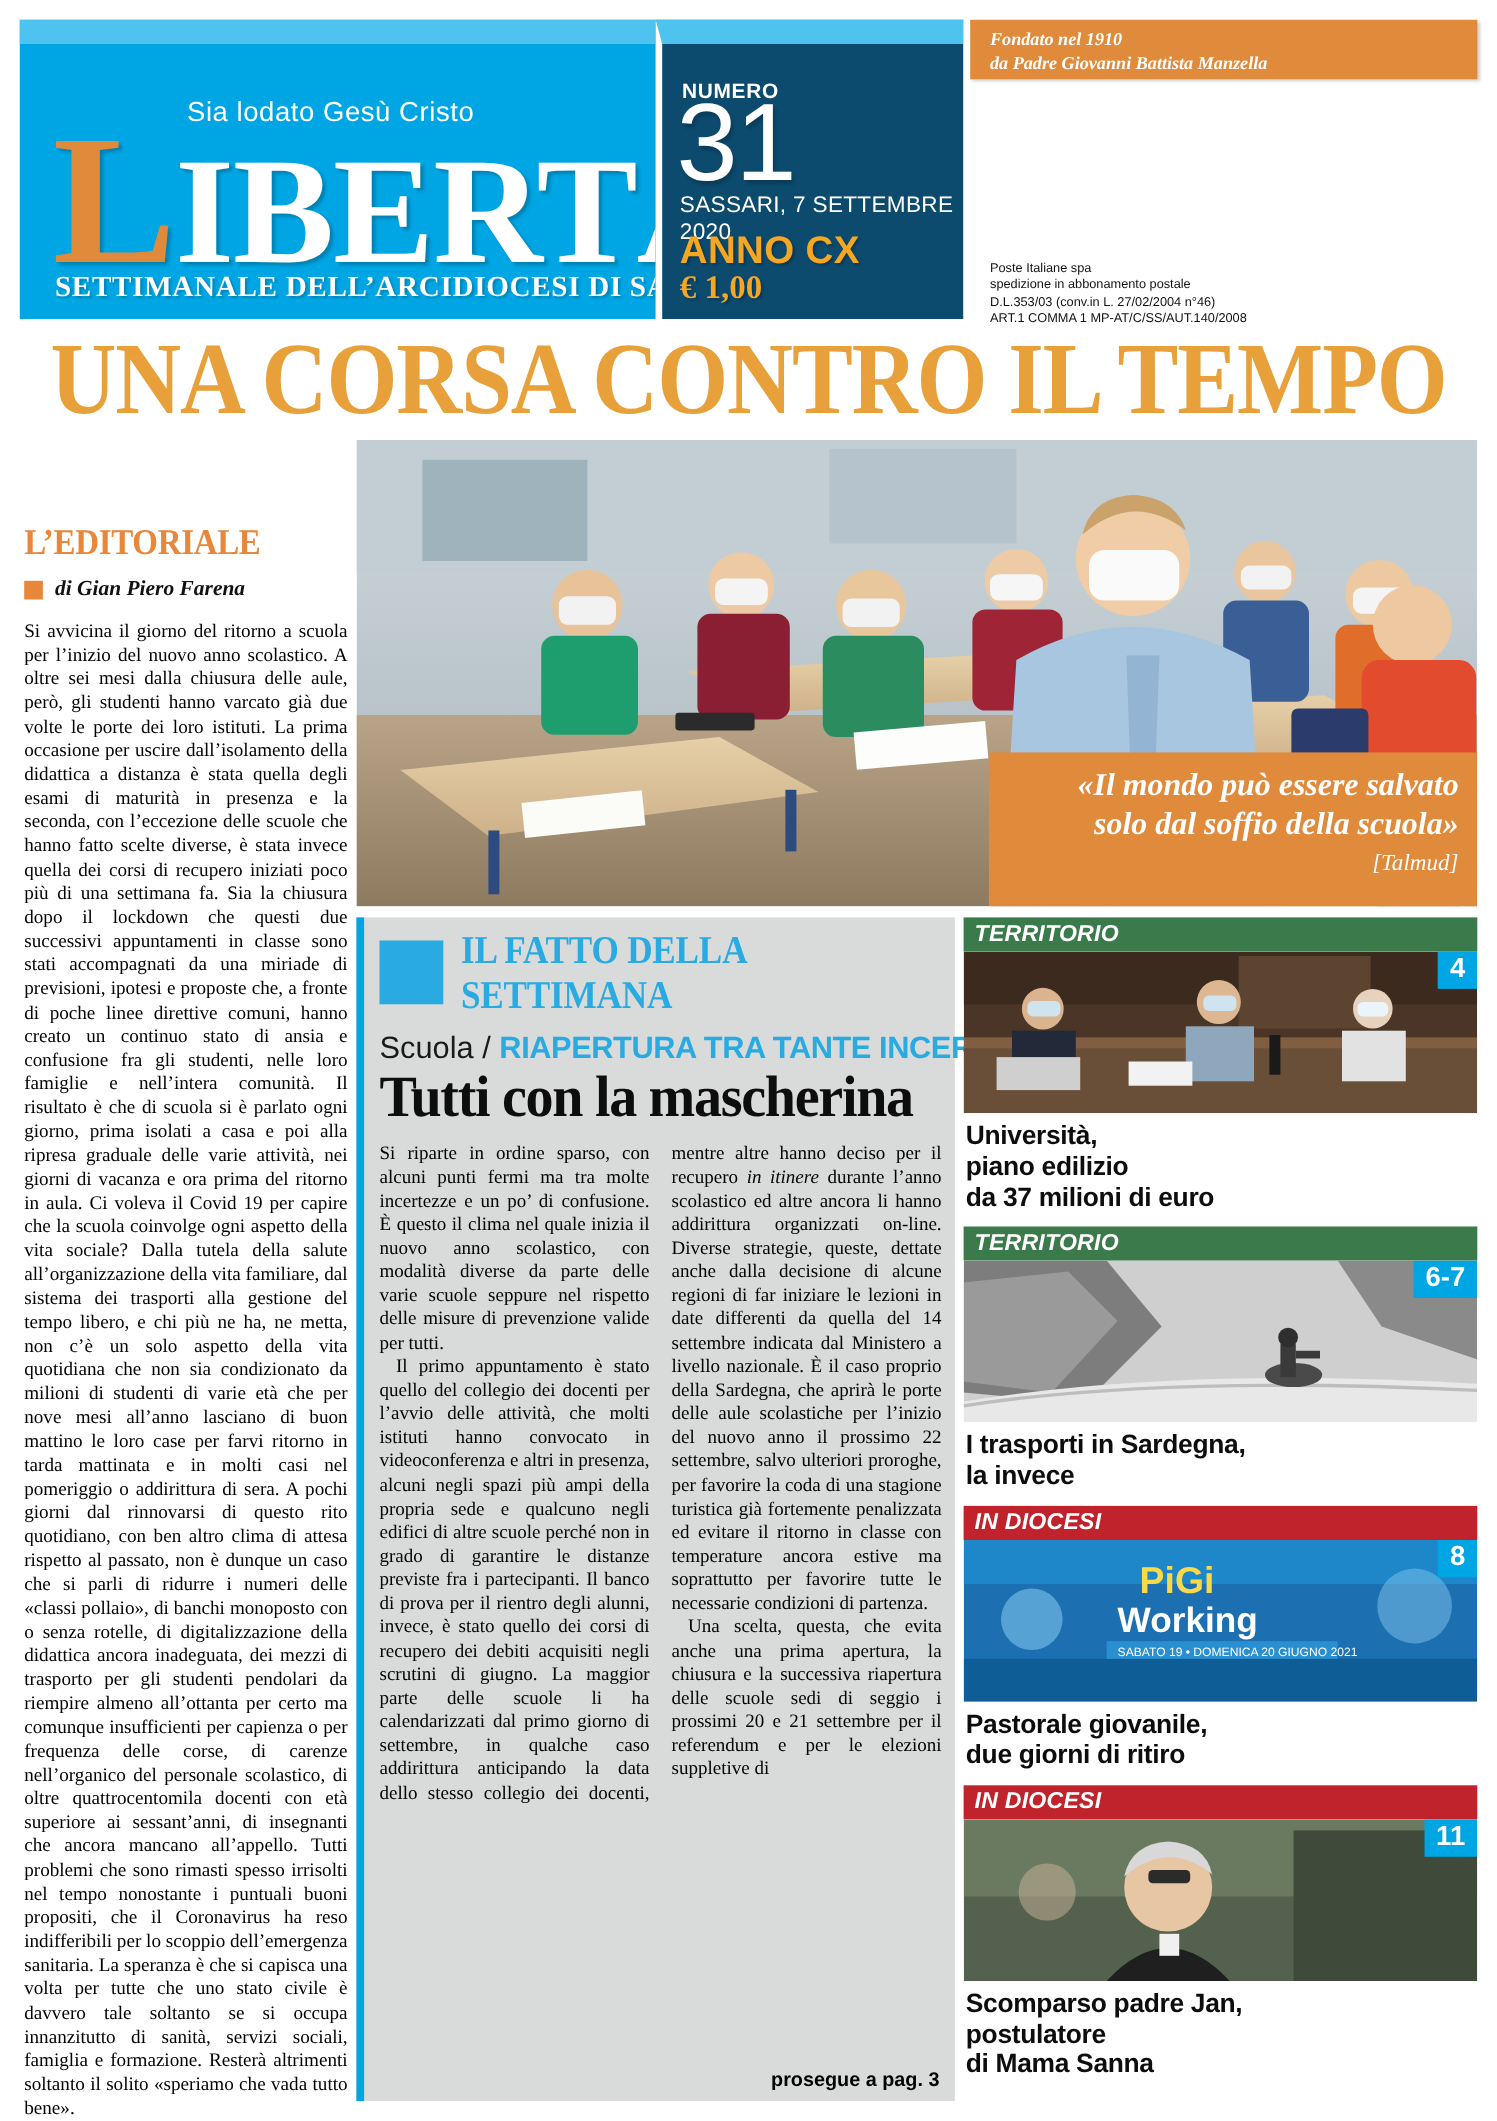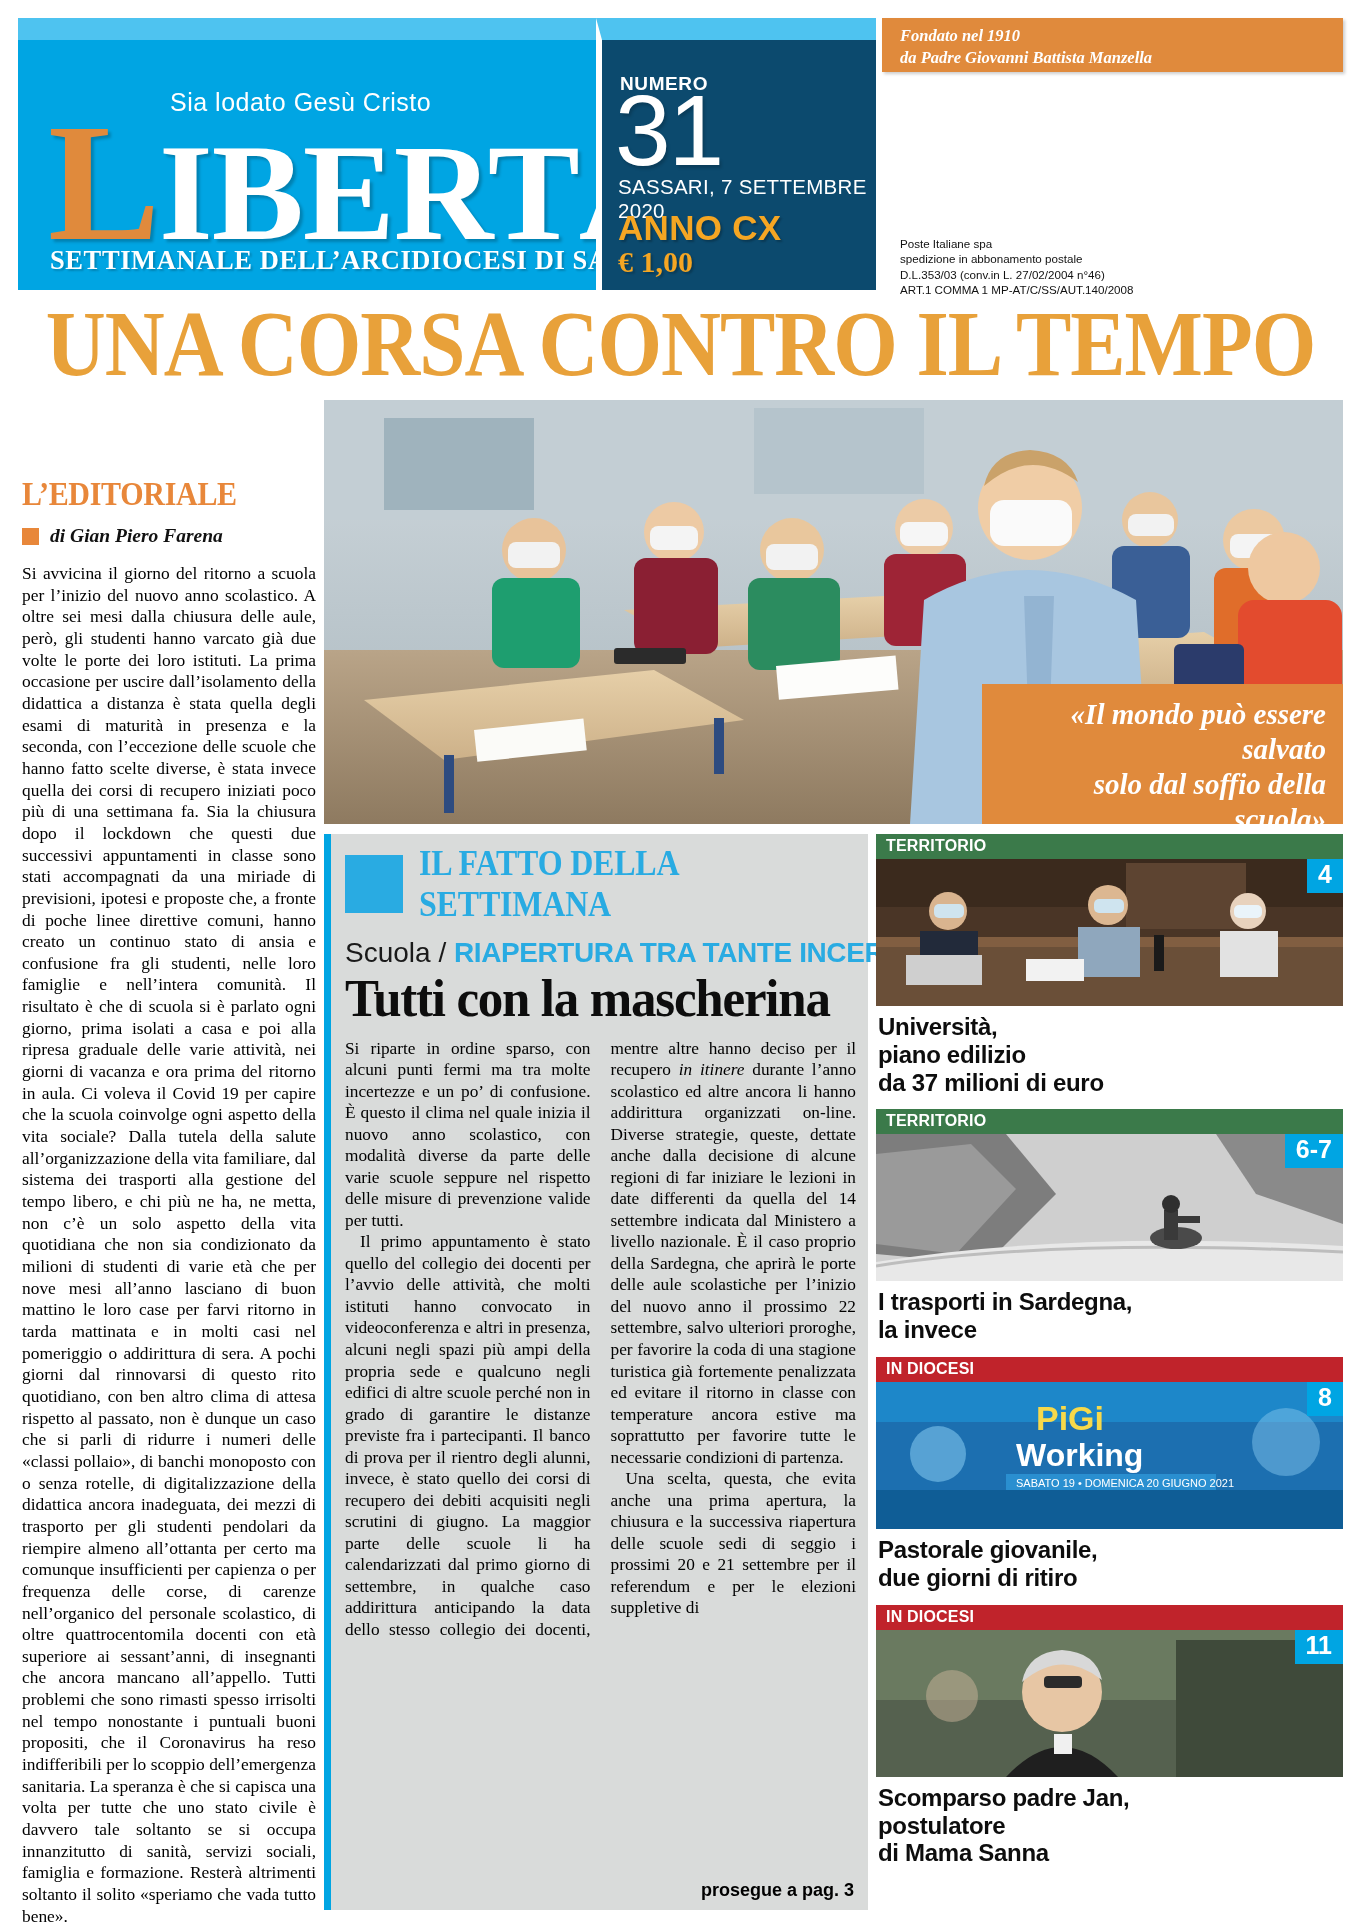--- a/index.html
+++ b/index.html
@@ -174,21 +174,21 @@
 
   
   .hero {
     position: absolute; left: 324px; top: 400px;
     width: 1019px; height: 424px;
     overflow: hidden;
   }
   .hero svg { display: block; }
   .hero-quote {
     position: absolute; right: 0; bottom: 0;
-    width: 361px; height: 140px;
+    width: 444px; height: 140px;
     background: #E08A3C;
     color: #ffffff;
     font-family: "Liberation Serif", serif;
     font-style: italic; font-weight: bold;
     font-size: 29px; line-height: 1.21;
     text-align: right;
     padding: 13px 17px 8px 14px;
   }
   .hero-attr {
     font-size: 21px; font-style: italic; font-weight: normal;
@@ -249,22 +249,23 @@
 
   
   .side {
     position: absolute; left: 876px; top: 834px;
     width: 467px;
   }
   .side-item { margin-bottom: 9px; position: relative; }
   .side-label {
     font-family: "Liberation Sans", sans-serif;
     font-weight: bold; color: #ffffff;
-    font-size: 16px; letter-spacing: .2px;
+    font-size: 21px; letter-spacing: .2px;
     padding: 3px 0 4px 10px;
+    font-style: italic;
   }
   .lbl-terr { background: #3B7A4A; }
   .lbl-dioc { background: #C0232B; }
   .side-photo { position: relative; height: 147px; overflow: hidden; }
   .side-photo svg { display: block; }
   .side-page {
     position: absolute; right: 0; top: 0;
     background: #00A5E3; color: #ffffff;
     font-family: "Liberation Sans", sans-serif;
     font-weight: bold; font-size: 25px;

